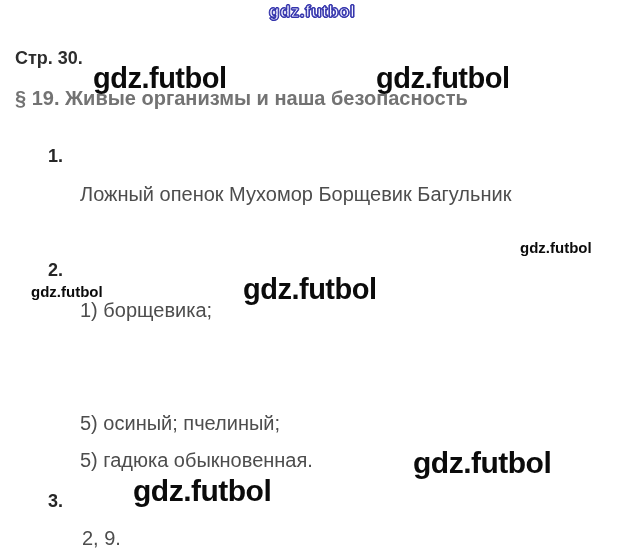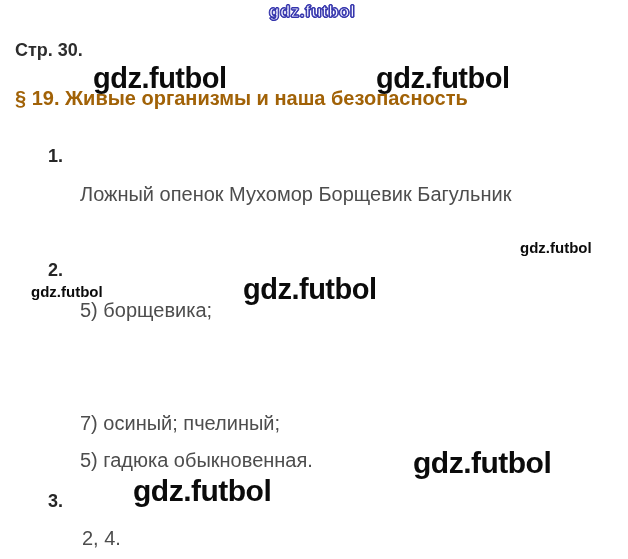--- a/index.html
+++ b/index.html
@@ -43,59 +43,59 @@
   }
 
   .page-label {
     font-size: 18px;
     font-weight: 700;
     color: #2d2d2d;
   }
   .section-title {
     font-size: 20px;
     font-weight: 700;
-    color: #a16207;
+    color: #737373;
   }
   .q-num {
     font-size: 18px;
     font-weight: 700;
     color: #262626;
   }
   .body-line {
     font-size: 20px;
     font-weight: 400;
     color: #4d4d4d;
   }
 </style>
 </head>
 <body>
 
 <div class="page">
 
   <div class="abs wm-outline" style="left:269px; top:2px;">gdz.futbol</div>
 
-  <div class="abs page-label" style="left:15px; top:40px;">Стр. 30.</div>
+  <div class="abs page-label" style="left:15px; top:48px;">Стр. 30.</div>
 
   <div class="abs wm-big" style="left:93px; top:62px;">gdz.futbol</div>
   <div class="abs wm-big" style="left:376px; top:62px;">gdz.futbol</div>
 
   <div class="abs section-title" style="left:15px; top:87px;">§ 19. Живые организмы и наша безопасность</div>
 
   <div class="abs q-num" style="left:48px; top:146px;">1.</div>
   <div class="abs body-line" style="left:80px; top:183px;text-align:right;">Ложный опенок Мухомор Борщевик Багульник</div>
 
   <div class="abs wm-small" style="left:520px; top:239px;">gdz.futbol</div>
 
   <div class="abs q-num" style="left:48px; top:260px;">2.</div>
   <div class="abs wm-small" style="left:31px; top:283px;">gdz.futbol</div>
   <div class="abs wm-big" style="left:243px; top:273px;">gdz.futbol</div>
 
-  <div class="abs body-line" style="left:80px; top:299px;">5) борщевика;</div>
-  <div class="abs body-line" style="left:80px; top:412px;">7) осиный; пчелиный;</div>
+  <div class="abs body-line" style="left:80px; top:299px;">1) борщевика;</div>
+  <div class="abs body-line" style="left:80px; top:412px;">5) осиный; пчелиный;</div>
   <div class="abs body-line" style="left:80px; top:449px;">5) гадюка обыкновенная.</div>
 
   <div class="abs wm-big" style="left:413px; top:446px; font-size:30px;">gdz.futbol</div>
   <div class="abs wm-big" style="left:133px; top:474px; font-size:30px;">gdz.futbol</div>
 
   <div class="abs q-num" style="left:48px; top:491px;">3.</div>
-  <div class="abs body-line" style="left:82px; top:527px;">2, 4.</div>
+  <div class="abs body-line" style="left:82px; top:527px;">2, 9.</div>
 
 </div>
 
 </body></html>

